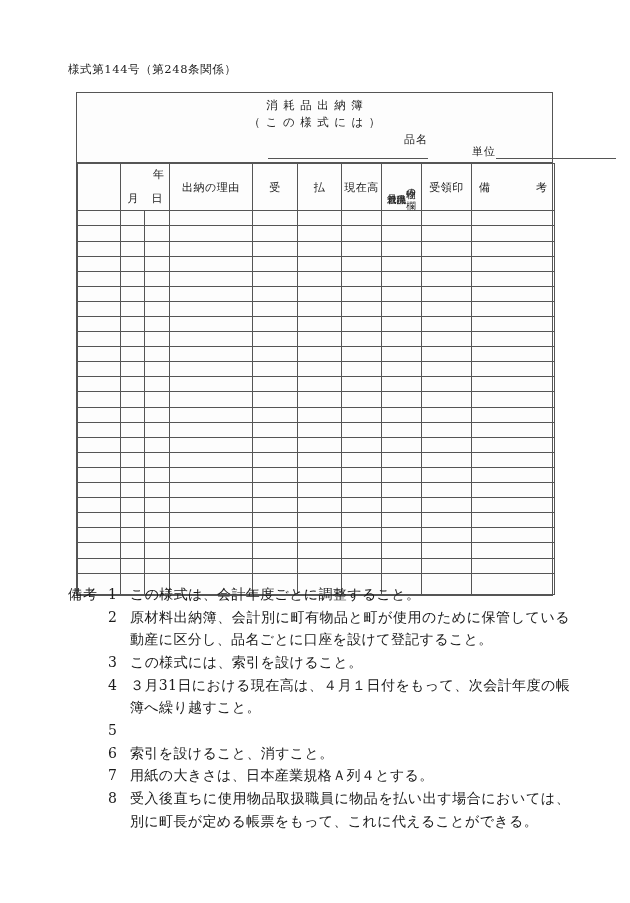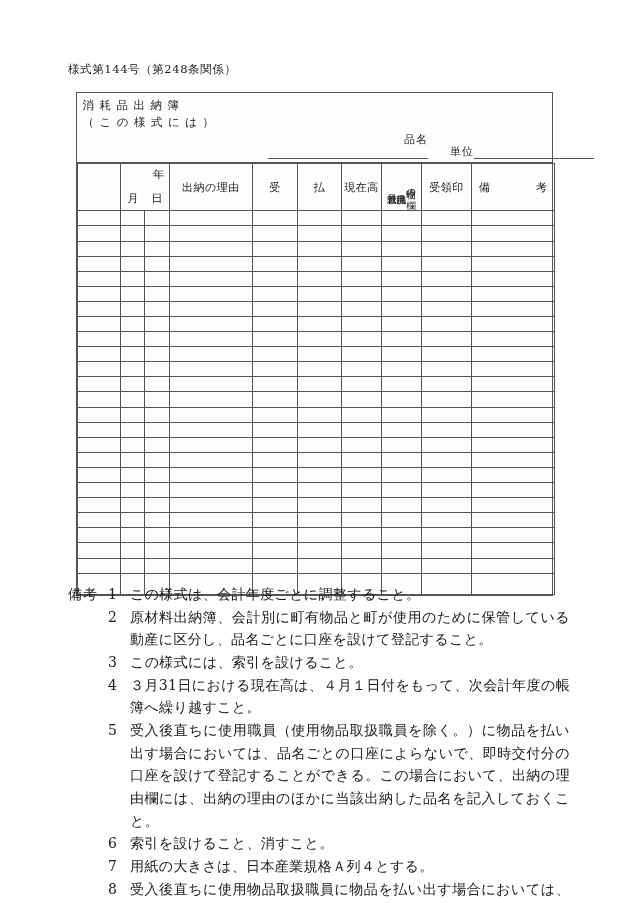--- a/index.html
+++ b/index.html
@@ -37,40 +37,41 @@
     background: #fdfdfd;
   }
 
   
   .title-block {
     border-bottom: 1px solid #555;
     padding: 4px 0 2px 0;
   }
   .title-main,
   .title-sub {
+    text-align: center;
     font-size: 11.5px;
     line-height: 1.45;
     letter-spacing: 5.5px;
     text-indent: 5.5px;
     white-space: nowrap;
   }
   .meta-row {
     display: flex;
     align-items: flex-end;
     font-size: 11px;
     padding: 2px 6px 1px 6px;
     box-sizing: border-box;
   }
   .meta-cell {
     display: flex;
     align-items: flex-end;
     white-space: nowrap;
   }
   .meta-cell.item-name { margin-left: 185px; flex-direction: column; }
-  .meta-cell.unit { margin-left: 22px; }
+  .meta-cell.unit { margin-left: 44px; }
   .meta-label { letter-spacing: 1px; }
   .meta-rule {
     border-bottom: 1px solid #555;
     height: 11px;
   }
   .meta-rule.w-name { width: 160px; }
   .meta-rule.w-unit { width: 120px; }
 
   
   .grid { width: 100%; border-collapse: collapse; table-layout: fixed; }
@@ -572,21 +573,20 @@
       <div class="note">
         <span class="note-num">3</span>
         <span class="note-body">この様式には、索引を設けること。</span>
       </div>
       <div class="note">
         <span class="note-num">4</span>
         <span class="note-body">３月31日における現在高は、４月１日付をもって、次会計年度の帳簿へ繰り越すこと。</span>
       </div>
       <div class="note">
         <span class="note-num">5</span>
-        <span class="note-body">受入後直ちに使用職員（使用物品取扱職員を除く。）に物品を払い出す場合においては、品名ごとの口座によらないで、即時交付分の口座を設けて登記することができる。この場合において、出納の理由欄には、出納の理由のほかに当該出納した品名を記入しておくこと。</span>
       </div>
       <div class="note">
         <span class="note-num">6</span>
         <span class="note-body">索引を設けること、消すこと。</span>
       </div>
       <div class="note">
         <span class="note-num">7</span>
         <span class="note-body">用紙の大きさは、日本産業規格Ａ列４とする。</span>
       </div>
       <div class="note">

